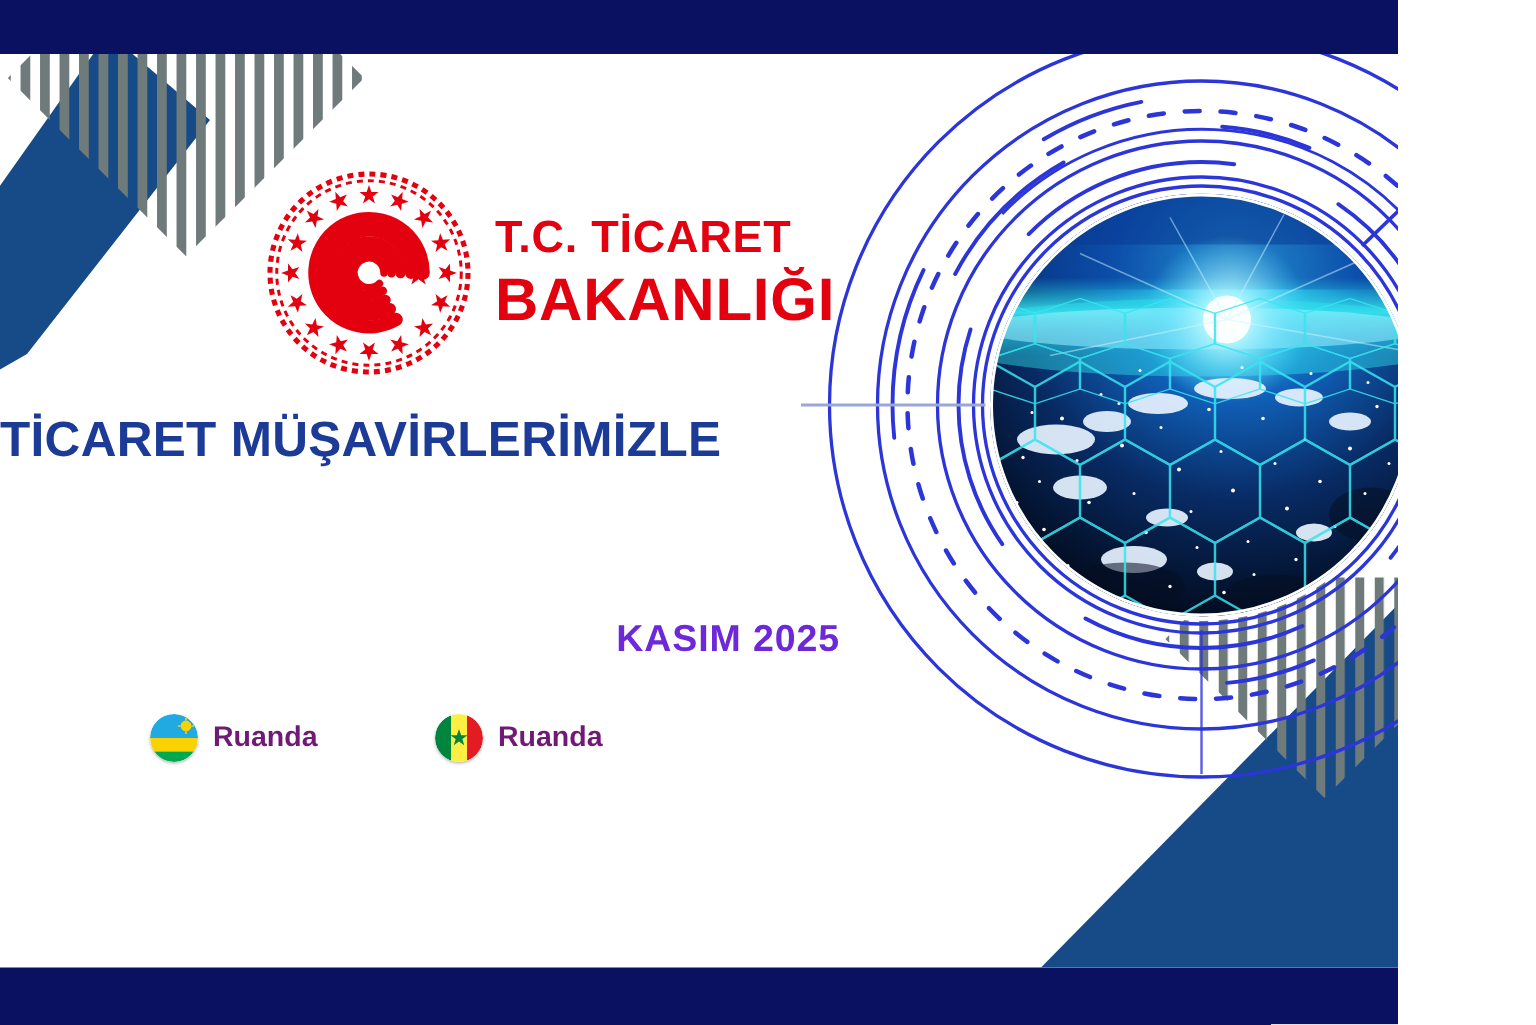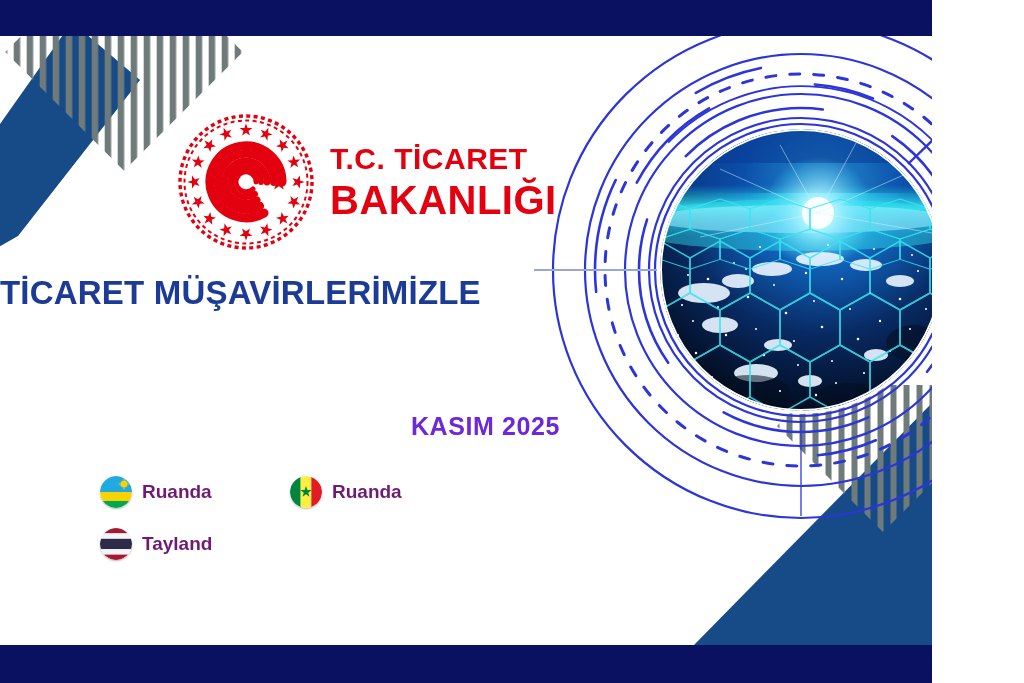--- a/index.html
+++ b/index.html
@@ -419,37 +419,20 @@
                 <rect x="21.34" y="0" width="10.66" height="32" fill="#e31b23"></rect>
                 <g fill="#00853f" transform="translate(16,16)">
                   <path d="M0,-6 L1.4,-1.9 L5.7,-1.9 L2.2,0.7 L3.5,4.8 L0,2.3 L-3.5,4.8 L-2.2,0.7 L-5.7,-1.9 L-1.4,-1.9 Z"></path>
                 </g>
               </g>
             </svg>
           </span>
           <span class="flag-label">Ruanda</span>
         </div>
 
-        <div class="flag-item">
-          <span class="flag-circle">
-            <svg viewBox="0 0 32 32" width="32" height="32">
-              <clipPath id="cTH">
-                  <circle cx="16" cy="16" r="16"></circle>
-                </clipPath>
-              <g clip-path="url(#cTH)">
-                <rect x="0" y="0" width="32" height="5.4" fill="#a51931"></rect>
-                <rect x="0" y="5.4" width="32" height="5.4" fill="#f4f5f8"></rect>
-                <rect x="0" y="10.8" width="32" height="10.4" fill="#2d2a4a"></rect>
-                <rect x="0" y="21.2" width="32" height="5.4" fill="#f4f5f8"></rect>
-                <rect x="0" y="26.6" width="32" height="5.4" fill="#a51931"></rect>
-              </g>
-            </svg>
-          </span>
-          <span class="flag-label">Tayland</span>
-        </div>
 
 
       </div>
     </div>
   </div>
 
   <div class="bar-bottom"></div>
 </div>
 
 </body></html>

